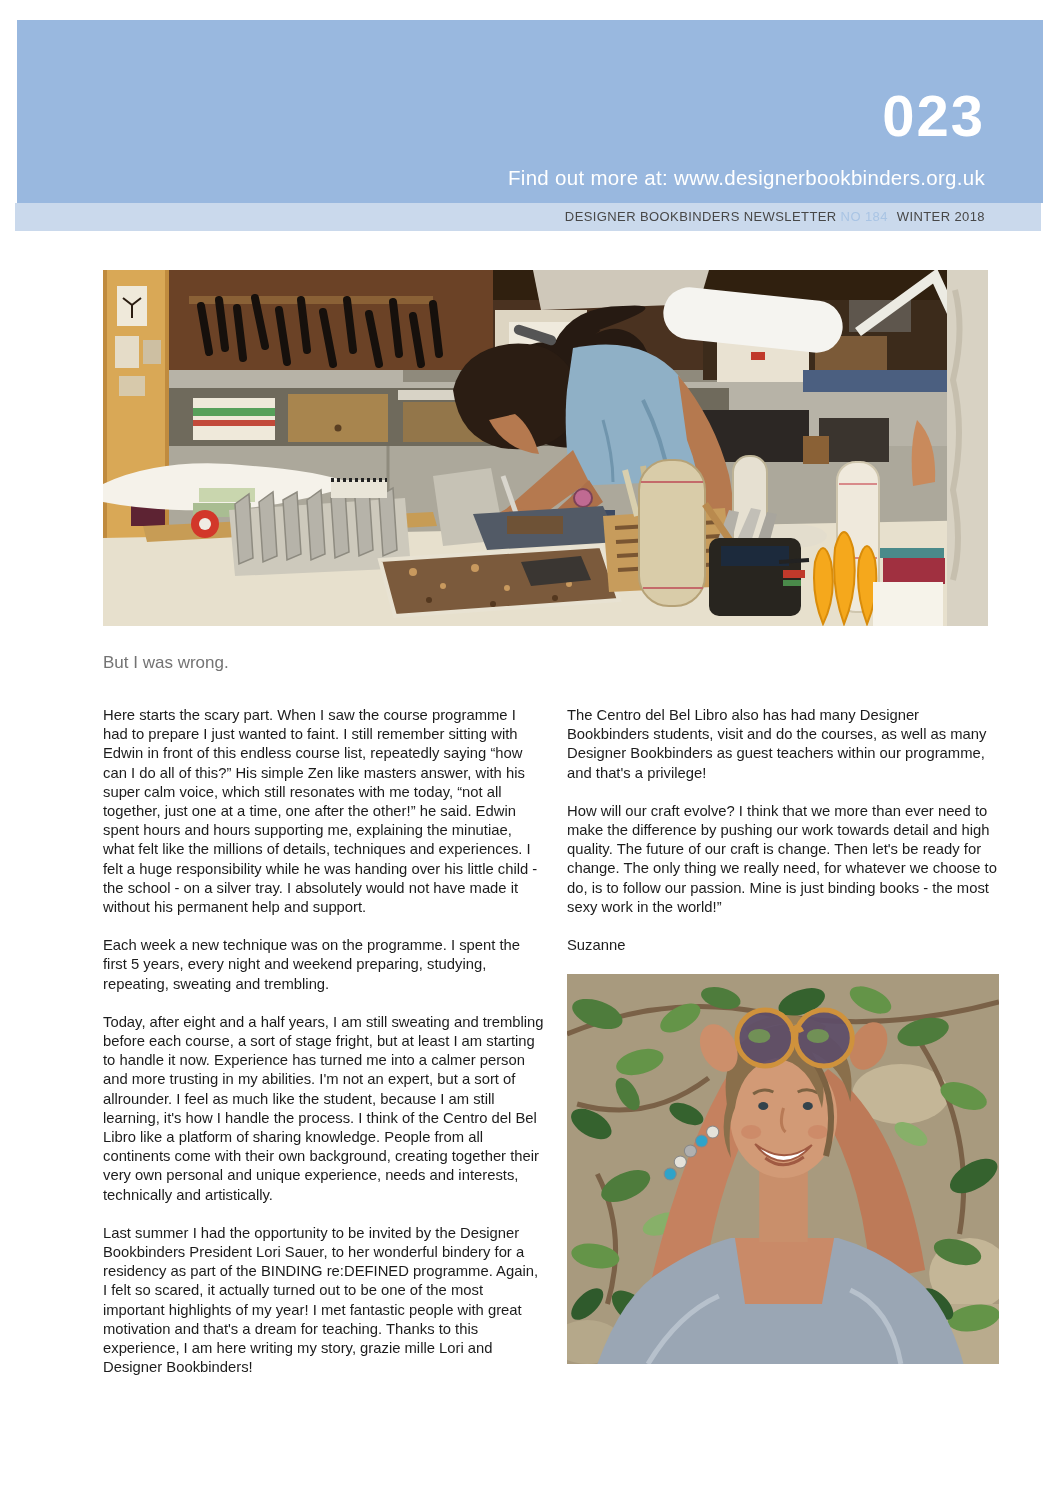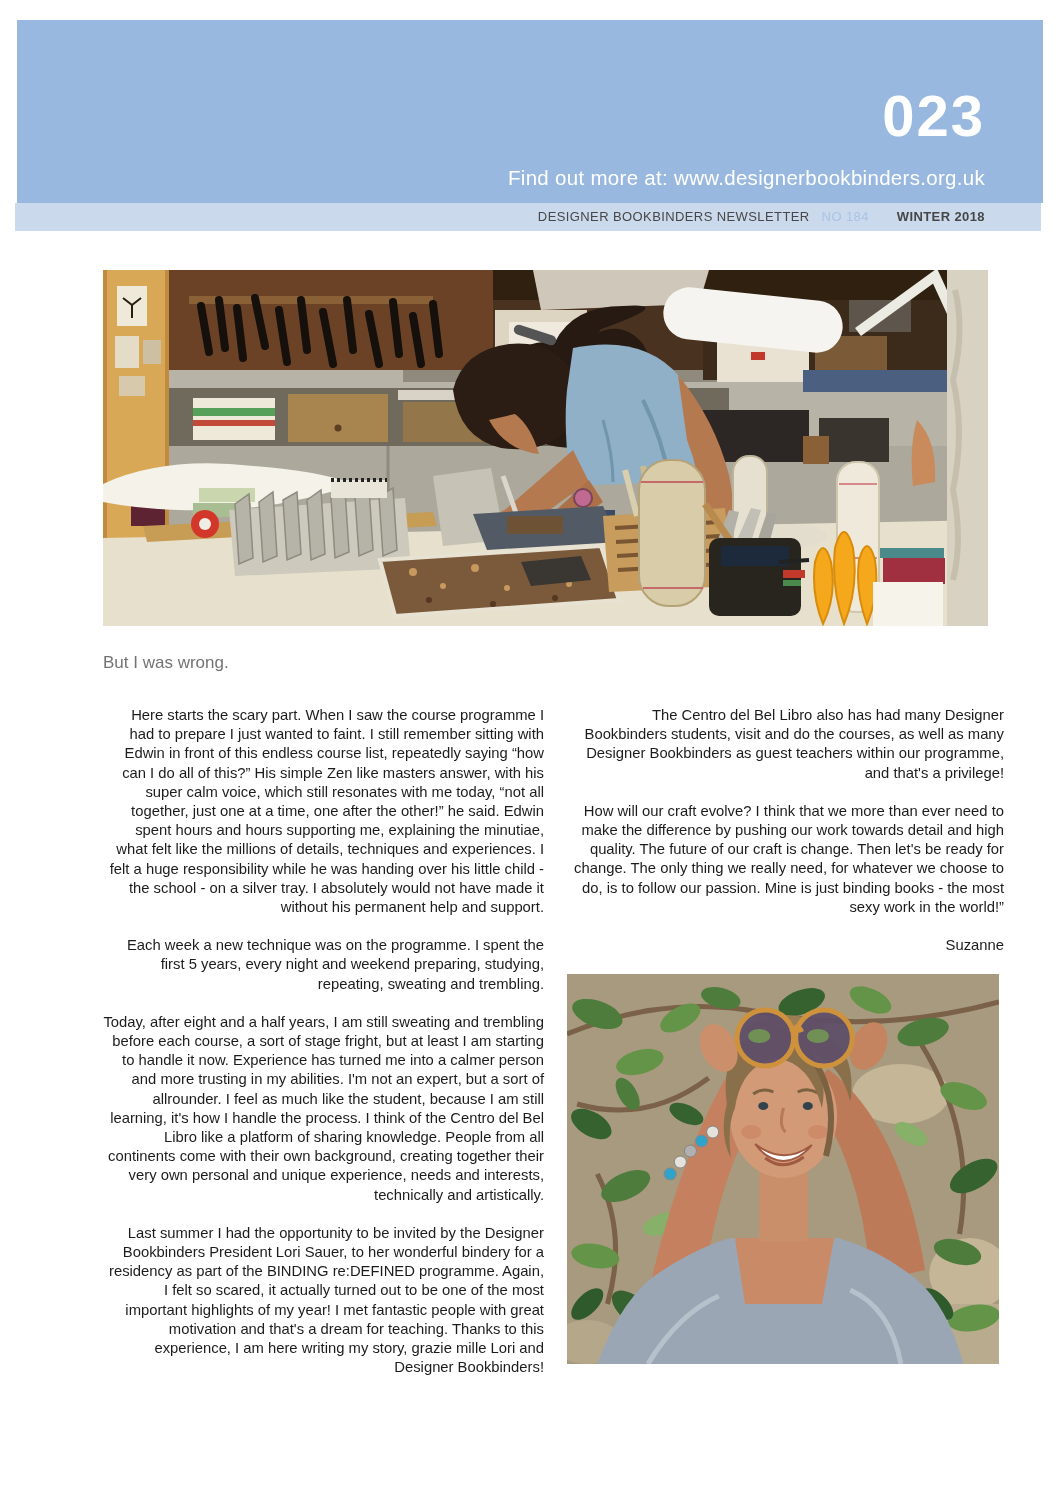--- a/index.html
+++ b/index.html
@@ -6,34 +6,34 @@
   body{width:1058px;height:1497px;position:relative;font-family:"Liberation Sans",sans-serif;color:#1f1f1f;}
   .page{position:relative;width:1058px;height:1497px;background:#fff;overflow:hidden;}
 
   .band{position:absolute;left:17px;top:20px;width:1026px;height:183px;background:var(--header-blue,#99b8df);}
   .page-number{position:absolute;right:58px;top:62px;font-size:58px;font-weight:700;letter-spacing:2px;color:#ffffff;}
   .tagline{position:absolute;right:58px;bottom:13px;font-size:20.5px;font-weight:400;letter-spacing:0.3px;color:#ffffff;}
 
   .masthead{position:absolute;left:15px;top:203px;width:1026px;height:28px;background:var(--strip-blue,#cad9ec);
             box-sizing:border-box;padding-right:56px;text-align:right;line-height:28px;font-size:13px;
             letter-spacing:0.4px;color:#474747;white-space:nowrap;}
-  .mh-issue{color:var(--issue-text,#a9c4e4);margin:0 6px 0 12px;}
-  .mh-season{margin-left:22px;font-weight:bold;}
+  .mh-issue{color:var(--issue-text,#a9c4e4);margin:0 6px 0 4px;}
+  .mh-season{margin-left:3px;}
 
   figure{margin:0;}
   .photo1{position:absolute;left:103px;top:270px;width:885px;height:356px;overflow:hidden;}
   .photo1 svg,.photo2 svg{display:block;width:100%;height:100%;}
 
   .caption{position:absolute;left:103px;top:631px;width:885px;font-size:15px;color:#1c1c1c;}
   .intro{position:absolute;left:103px;top:653px;width:440px;font-size:17px;color:#737373;}
 
   .col{position:absolute;top:706px;font-size:14.8px;line-height:19.2px;color:#1c1c1c;}
   .col-left{left:103px;width:441px;}
   .col-right{left:567px;width:437px;}
-  .col p{margin:0 0 19px 0;text-align:right;}
+  .col p{margin:0 0 19px 0;}
   .signature{margin:0 0 9px 0;}
   .photo2{width:432px;height:390px;overflow:hidden;}
 </style>
 </head>
 <body>
 
 <div class="page">
 
   <header class="band">
     <div class="page-number">023</div>

